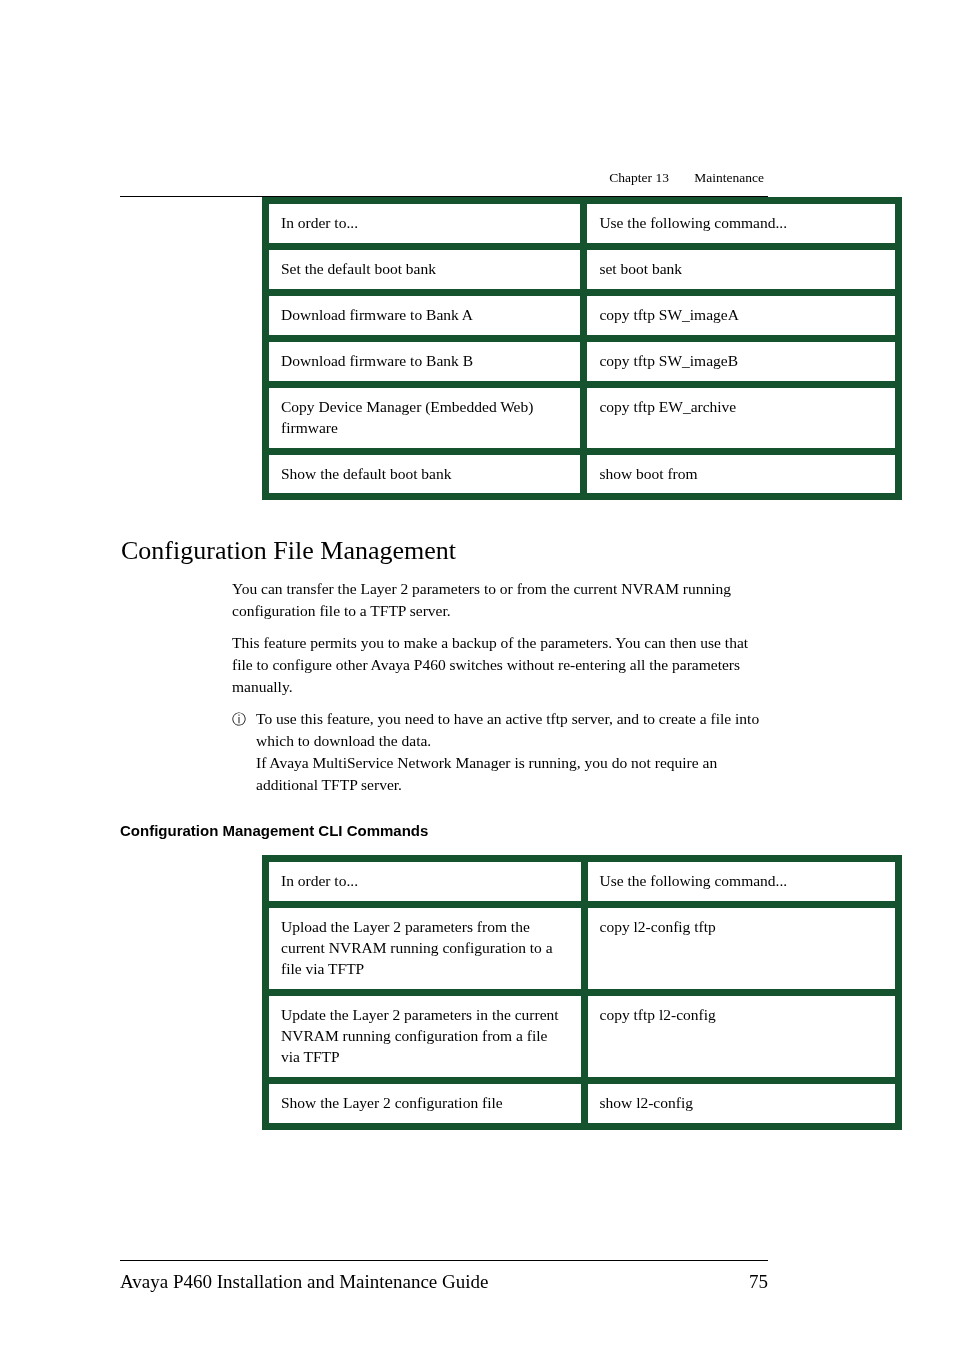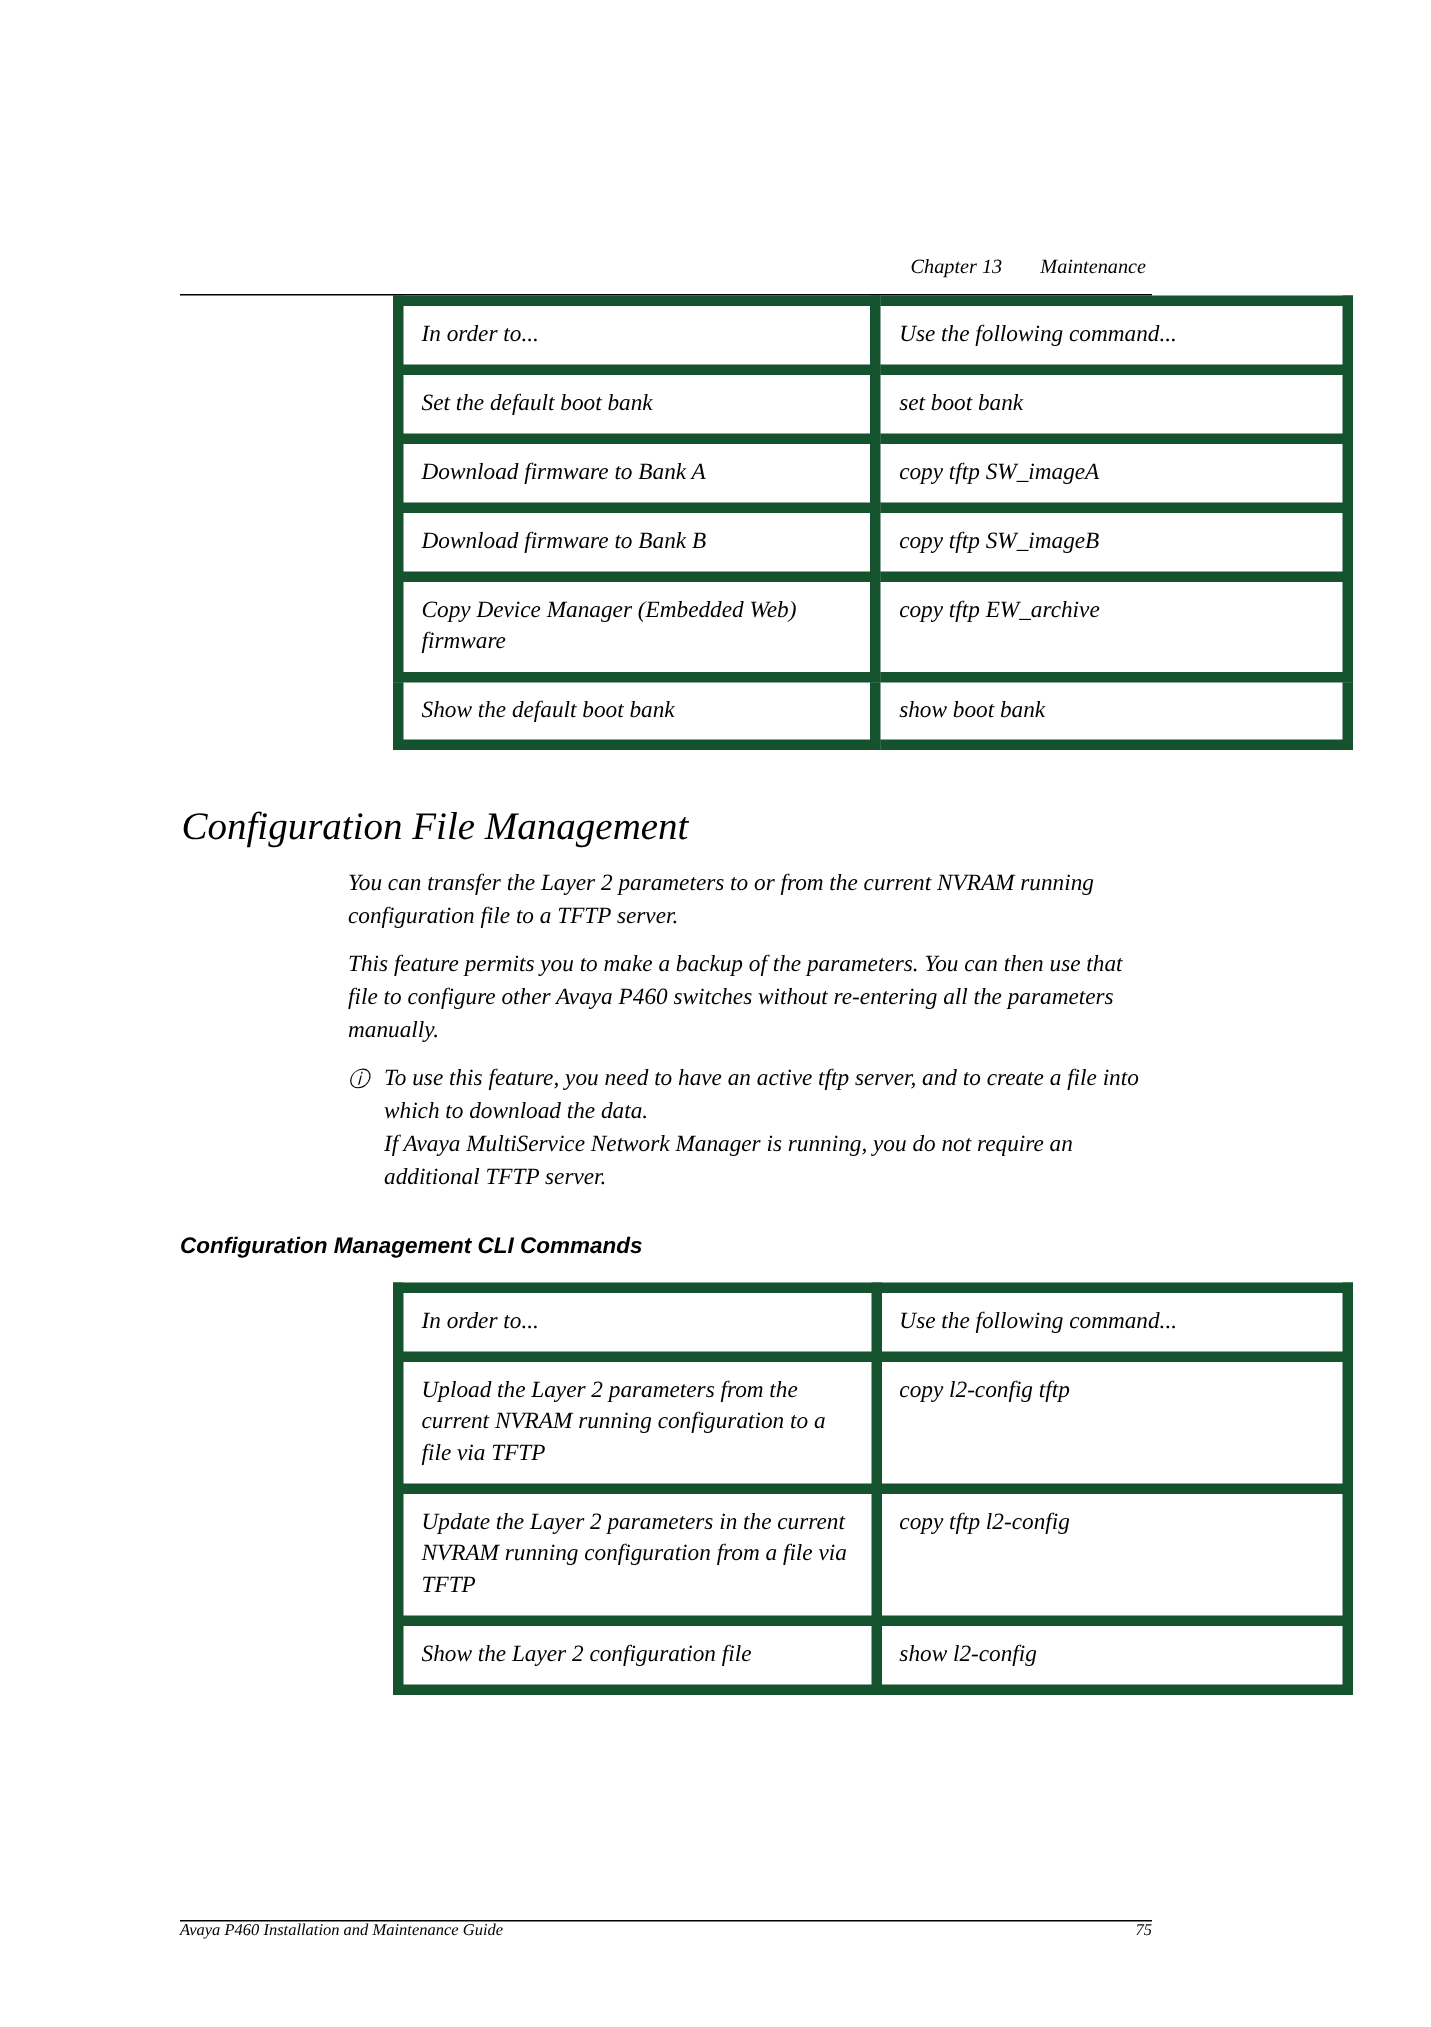--- a/index.html
+++ b/index.html
@@ -9,21 +9,20 @@
     font-family: "Book Antiqua", Palatino, "Palatino Linotype", Georgia, serif;
     color: #000;
     width: 954px;
   }
   .page {
     box-sizing: border-box;
     width: 888px;
     min-height: 1351px;
     padding: 170px 120px 0 120px;
     position: relative;
-    font-style: italic;
   }
   .running-head {
     font-size: 13.5px;
     text-align: right;
     padding-right: 4px;
   }
   .running-head .chap-label { margin-right: 22px; }
   .rule {
     border: none;
     border-top: 1.5px solid #000;
@@ -74,23 +73,24 @@
     flex: 0 0 auto;
     margin-top: 2px;
   }
   .note-text { flex: 1 1 auto; }
   .footer {
     position: absolute;
     left: 120px;
     right: 120px;
     bottom: 58px;
     border-top: 1px solid #000;
+    padding-top: 10px;
     display: flex;
     justify-content: space-between;
-    font-size: 11px;
+    font-size: 19px;
   }
 </style>
 </head>
 <body>
 
 <div class="page">
 
   <div class="running-head">
     <span class="chap-label">Chapter 13</span>
     <span>Maintenance</span>
@@ -119,21 +119,21 @@
     <tr>
       <td>Download firmware to Bank B</td>
       <td>copy tftp SW_imageB</td>
     </tr>
     <tr>
       <td>Copy Device Manager (Embedded Web) firmware</td>
       <td>copy tftp EW_archive</td>
     </tr>
     <tr>
       <td>Show the default boot bank</td>
-      <td>show boot bank</td>
+      <td>show boot from</td>
     </tr>
   </tbody>
     </table>
 
   <h2 class="cfg-head">Configuration File Management</h2>
 
   <div class="body-block">
     <p>You can transfer the Layer 2 parameters to or from the current NVRAM running configuration file to a TFTP server.</p>
     <p>This feature permits you to make a backup of the parameters. You can then use that file to configure other Avaya P460 switches without re-entering all the parameters manually.</p>
     <div class="note-row">

